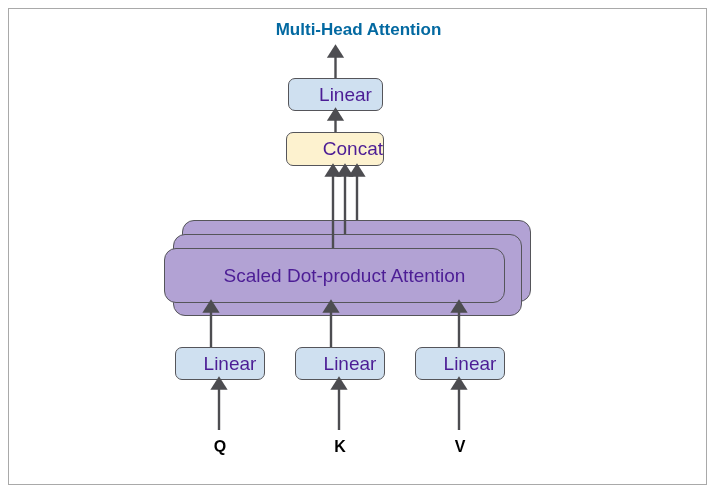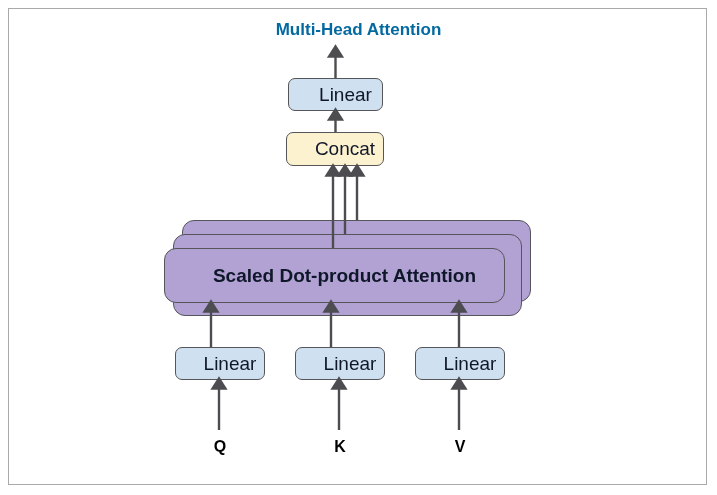--- a/index.html
+++ b/index.html
@@ -40,35 +40,35 @@
   }
   .node {
     position: absolute;
     box-sizing: border-box;
     border: 1.6px solid #55555a;
     border-radius: 7px;
     display: flex;
     align-items: center;
     justify-content: center;
     font-size: 19px;
-    color: #0f172a;
+    color: #4c1d95;
     white-space: nowrap;
     padding-left: 20px;
   }
   .node.linear {
     background: #cfe0f0;
   }
   .node.concat {
     background: #fdf2cf;
+    justify-content: flex-end;
   }
   .node.attention {
     background: #b2a2d4;
     border-radius: 12px;
     font-size: 19px;
-    font-weight: bold;
   }
   .node.attn-back {
     background: #b2a2d4;
   }
   
   #linear-top   { left: 288px; top: 78px;  width: 95px;  height: 33px; }
   #concat       { left: 286px; top: 132px; width: 98px;  height: 34px; }
 
   #attn-back2   { left: 182px; top: 220px; width: 349px; height: 82px; z-index: 1; }
   #attn-back1   { left: 173px; top: 234px; width: 349px; height: 82px; z-index: 2; }

